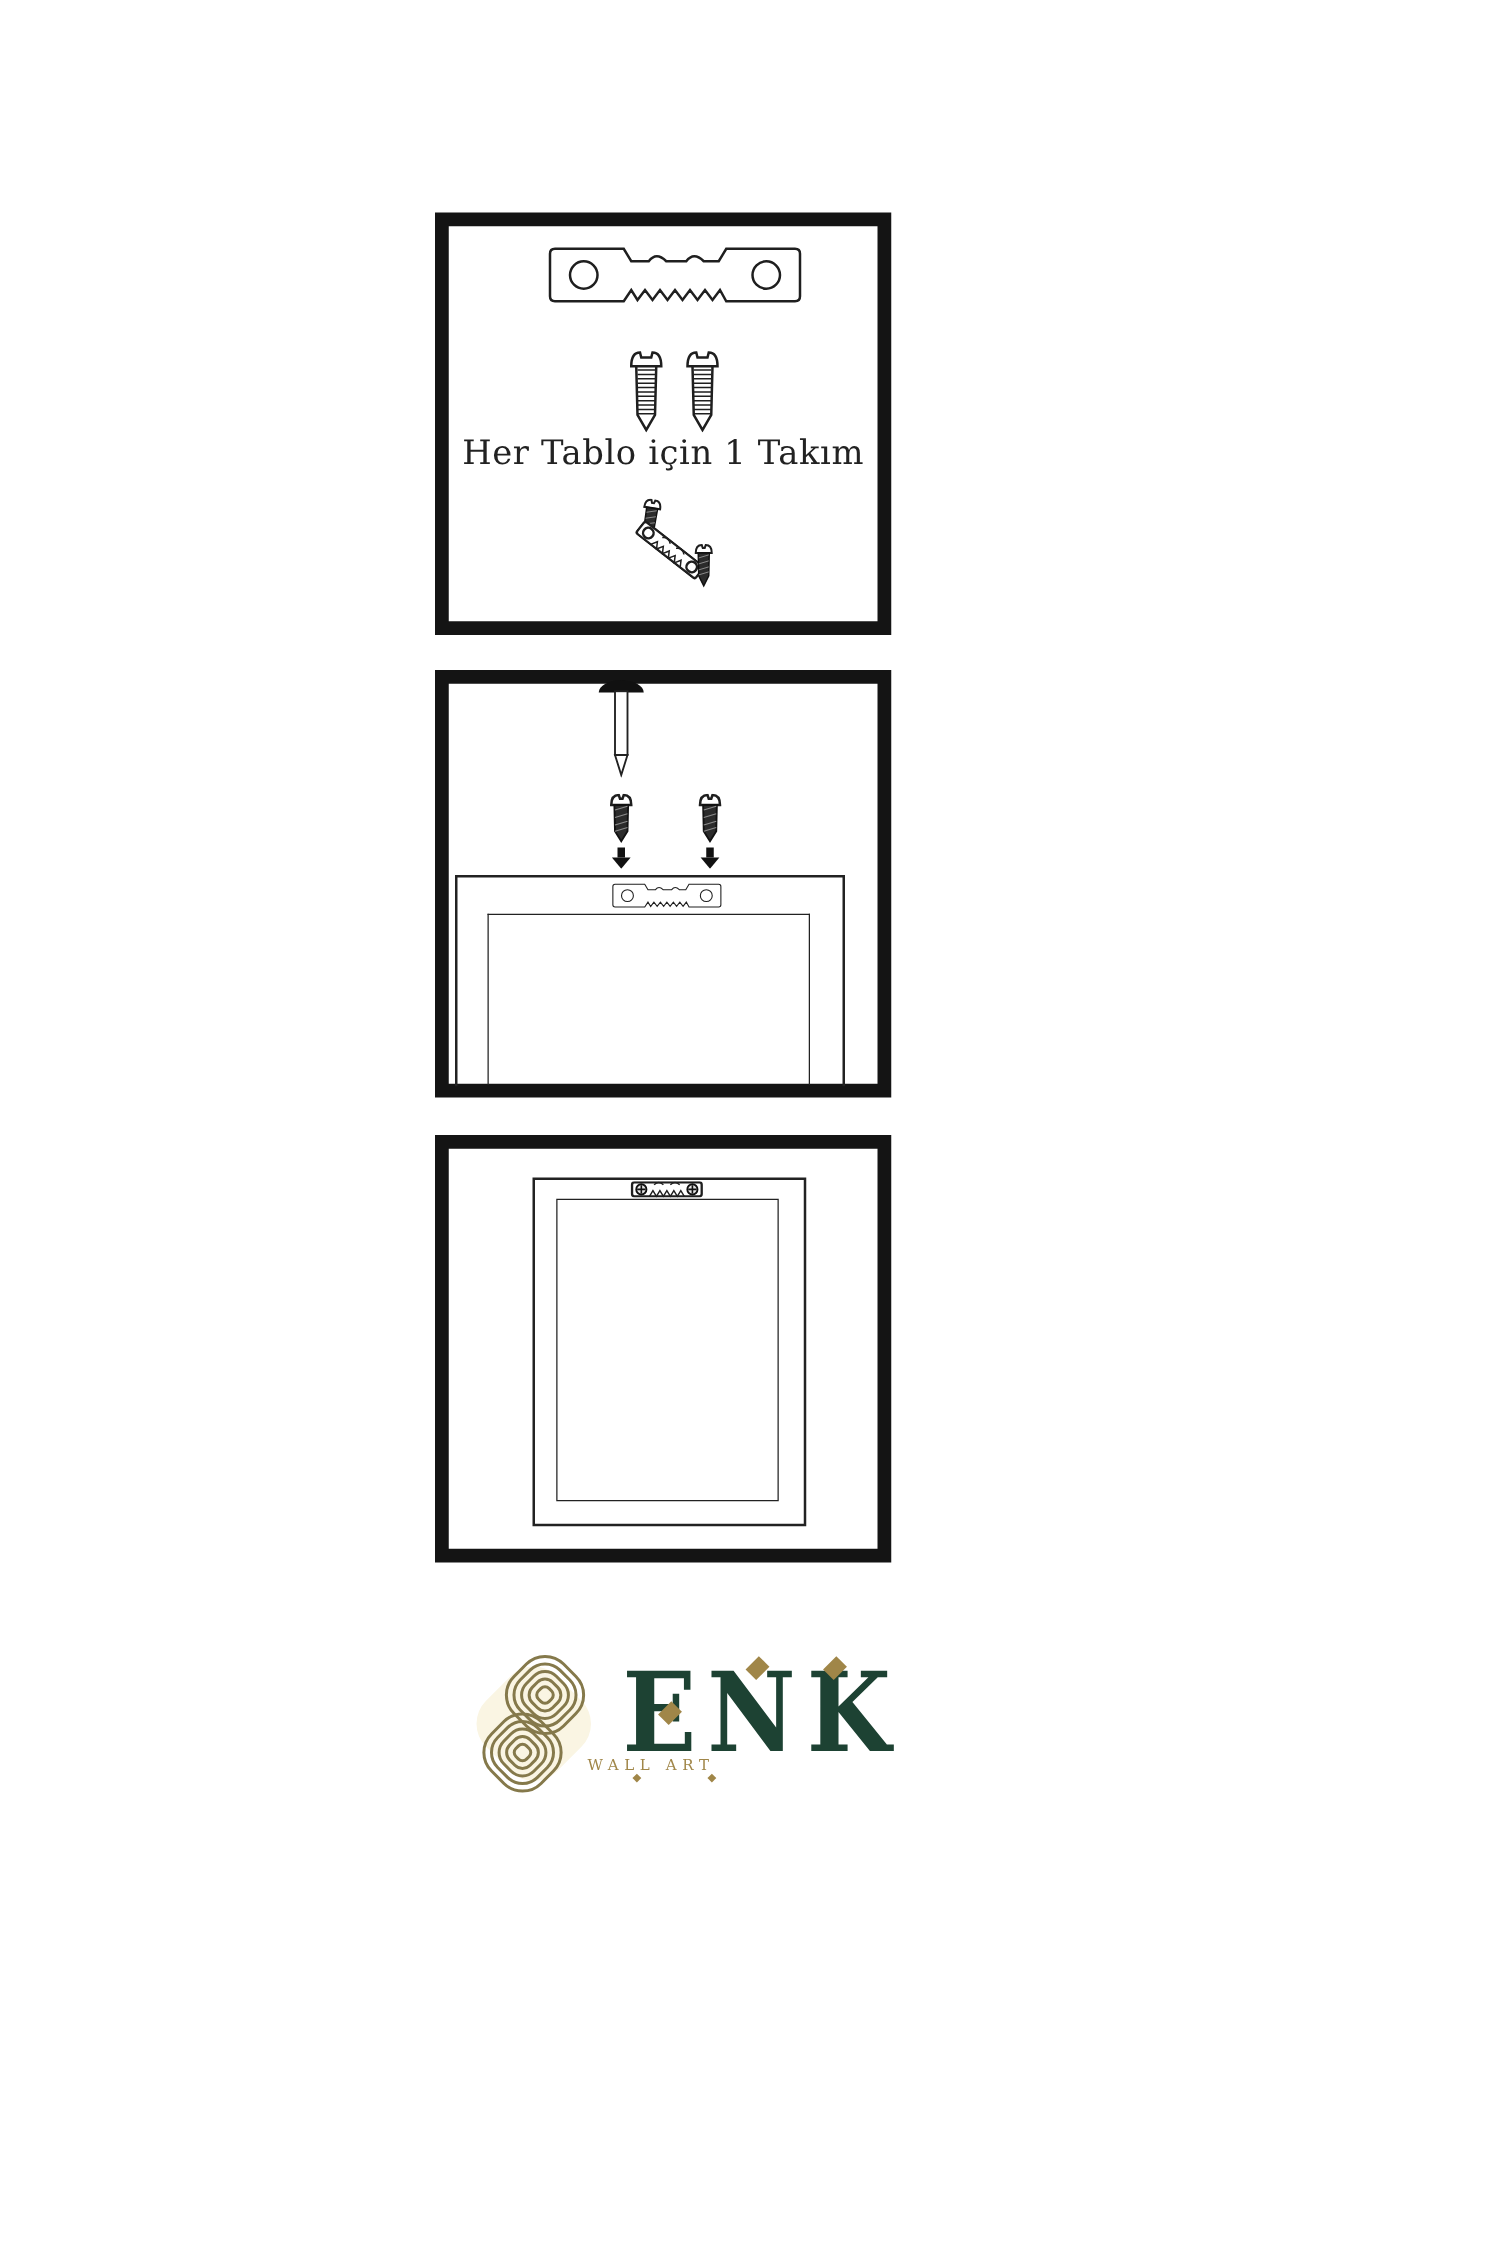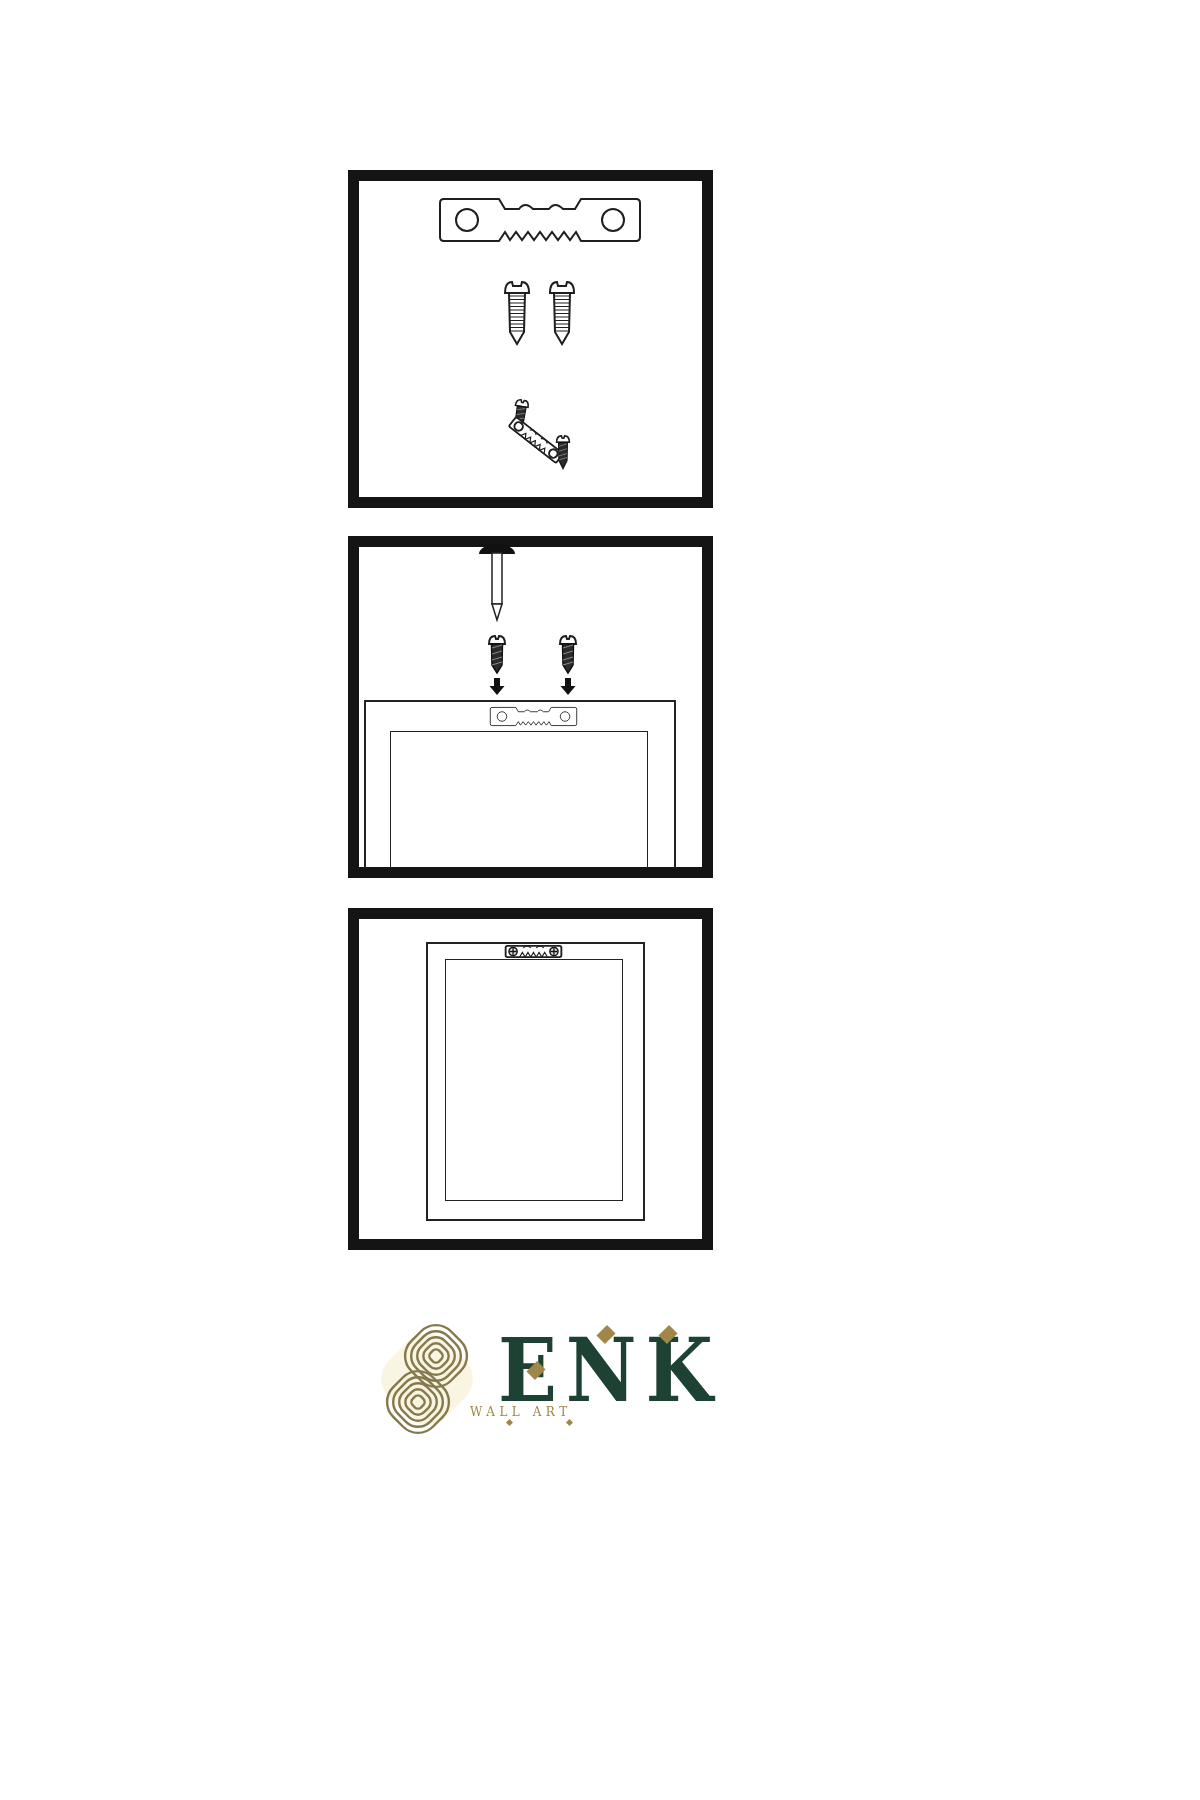--- a/index.html
+++ b/index.html
@@ -62,20 +62,21 @@
     <path class="ln" d="M6,13 L22,13 L21,52 L14,64 L7,52 Z"></path>
     <path class="thin" d="M7,16 H21 M7,19.5 H21 M7,23 H21 M7,26.5 H21 M7,30 H21 M7,33.5 H21 M7,37 H21 M7,40.5 H21 M7,44 H21 M7,47.5 H21 M7,51 H21"></path>
   </svg>
 
   <svg class="abs" style="left:189px;top:99px;" width="28" height="66" viewBox="0 0 28 66">
     <path class="ln" d="M2,13 Q2,2 9,2 L10,6 L18,6 L19,2 Q26,2 26,13 Z"></path>
     <path class="ln" d="M6,13 L22,13 L21,52 L14,64 L7,52 Z"></path>
     <path class="thin" d="M7,16 H21 M7,19.5 H21 M7,23 H21 M7,26.5 H21 M7,30 H21 M7,33.5 H21 M7,37 H21 M7,40.5 H21 M7,44 H21 M7,47.5 H21 M7,51 H21"></path>
   </svg>
 
+  <div class="caption">Her Tablo için 1 Takım</div>
 
   <svg class="abs" style="left:153px;top:218px;transform:rotate(9deg);" width="16" height="37" viewBox="0 0 20 46">
     <path class="ln" d="M2,9 Q2,1 8,1 L9,4 L11,4 L12,1 Q18,1 18,9 Z"></path>
     <path d="M4.5,9 L15.5,9 L15,32 L10,42 L5,32 Z" fill="#2b2b2b" stroke="#111" stroke-width="1.5"></path>
     <path d="M5,14 L15,11 M5,20 L15,17 M5,26 L15,23 M5,31 L15,28" stroke="#8a8a8a" stroke-width="1" fill="none"></path>
   </svg>
 
   <svg class="abs" style="left:146px;top:252px;transform:rotate(38deg);" width="62" height="14" viewBox="0 0 62 14">
     <rect class="ln" x="1" y="1" width="60" height="12" rx="2" stroke-width="1.6"></rect>
     <path class="thin" d="M20,3 q4,-4 8,0 M34,3 q4,-4 8,0"></path>

